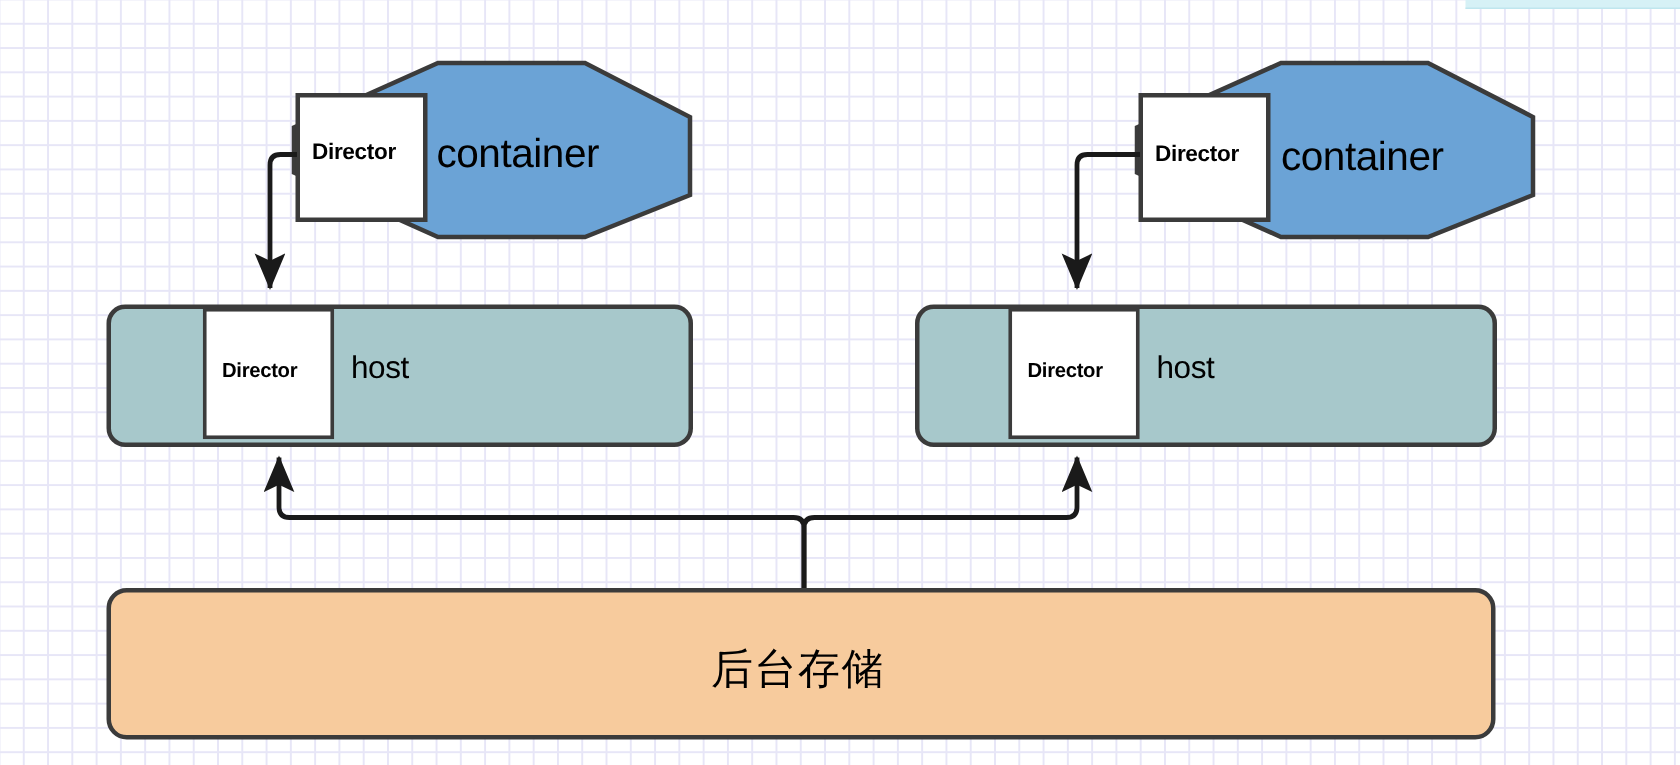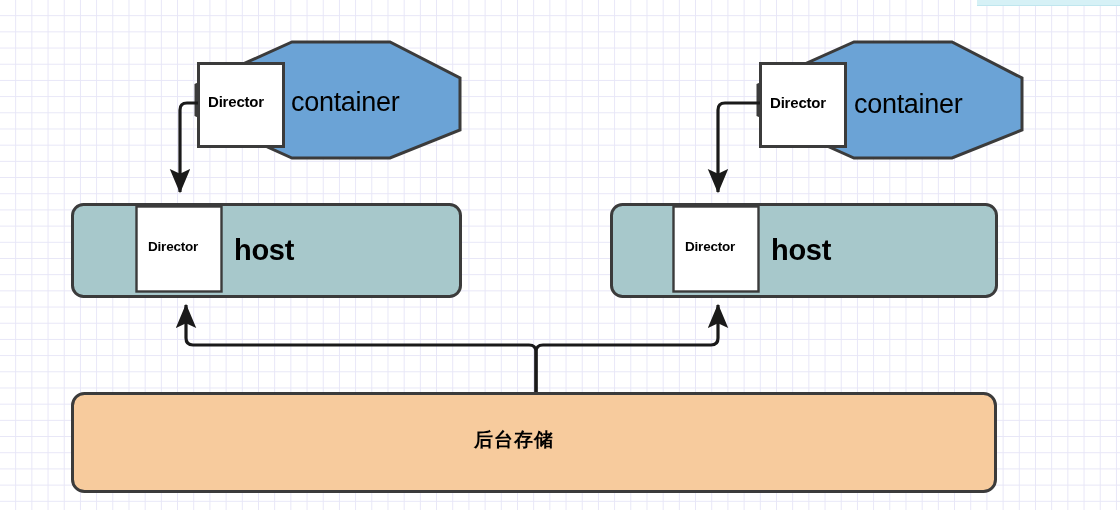--- a/index.html
+++ b/index.html
@@ -41,37 +41,37 @@
     color: #000000;
     white-space: nowrap;
     pointer-events: none;
   }
   .lbl-container {
     font-size: 27px;
     font-weight: normal;
     letter-spacing: -0.3px;
   }
   .lbl-host {
-    font-size: 29px;
-    font-weight: bold;
+    font-size: 21px;
+    font-weight: normal;
     letter-spacing: -0.3px;
   }
   .lbl-director-top {
     font-size: 15px;
     font-weight: bold;
     letter-spacing: -0.2px;
   }
   .lbl-director-host {
     font-size: 13.5px;
     font-weight: bold;
     letter-spacing: -0.2px;
   }
   .lbl-storage {
-    font-size: 19px;
-    font-weight: bold;
+    font-size: 28px;
+    font-weight: normal;
     letter-spacing: 1px;
   }
 </style>
 </head>
 <body>
 
 <div id="canvas">
 
   <div class="topstrip"></div>
 

